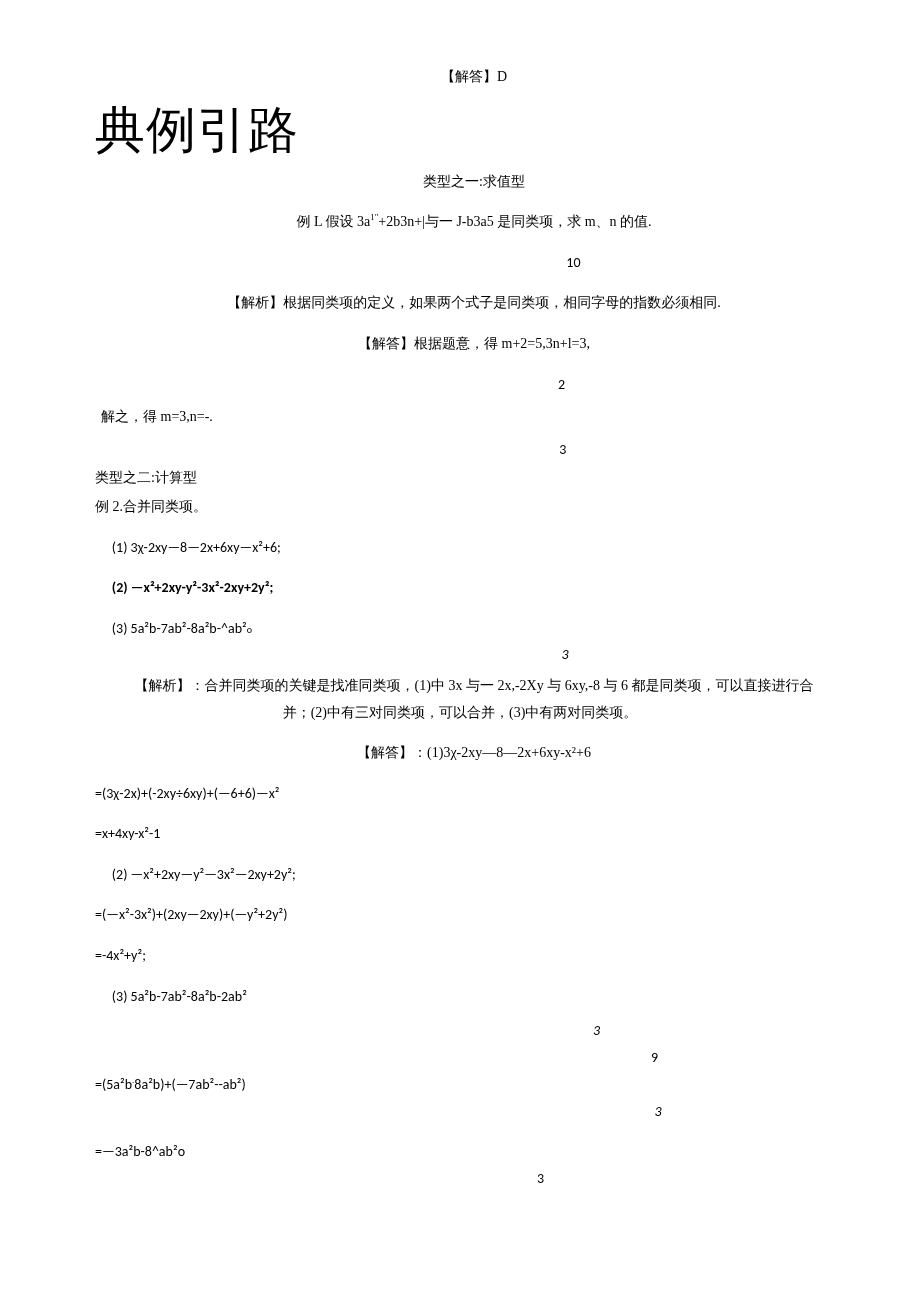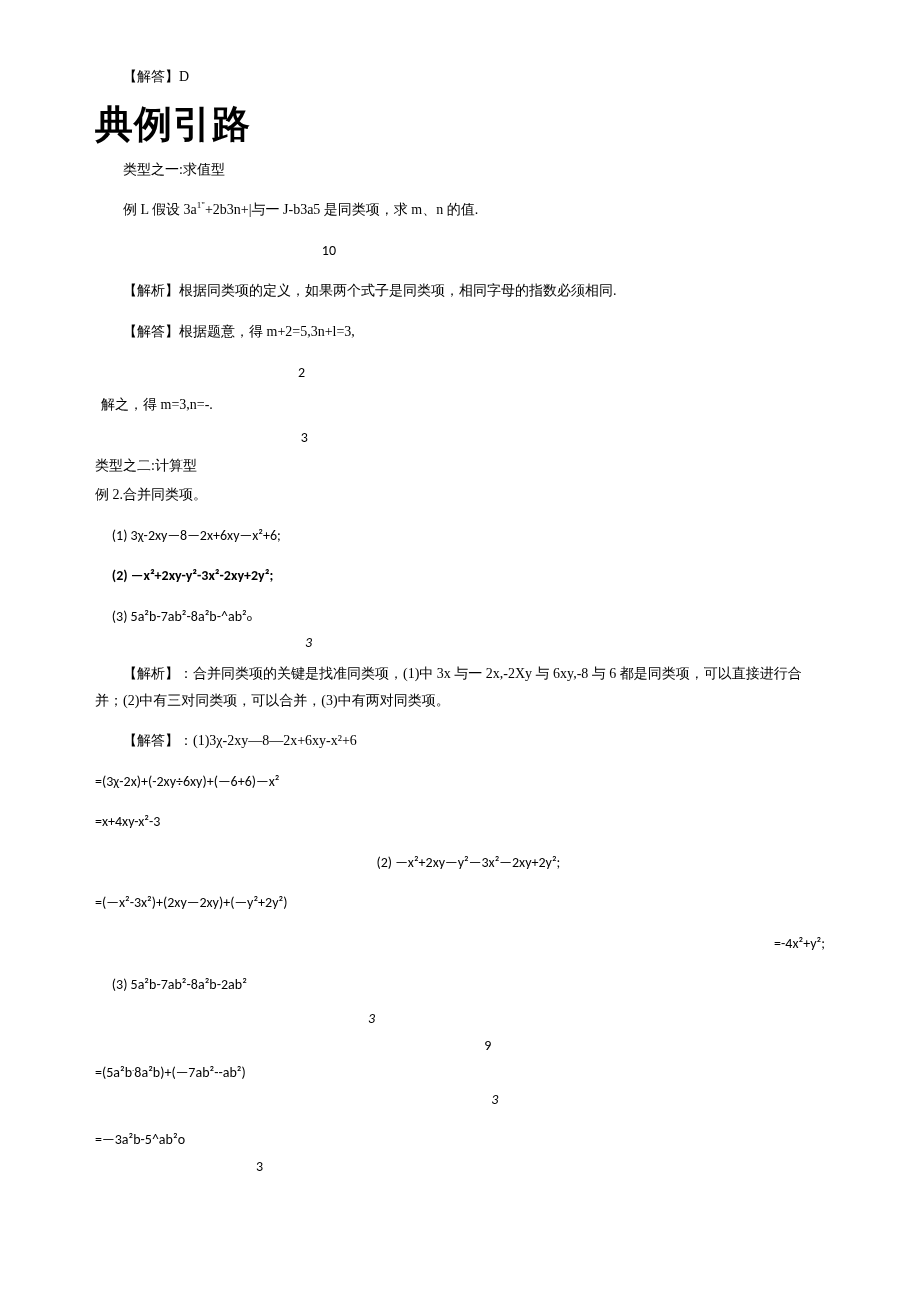--- a/index.html
+++ b/index.html
@@ -8,38 +8,40 @@
     font-family: "SimSun", "宋体", serif;
     font-size: 14px;
     line-height: 1.9;
     color: #000;
     width: 920px;
     box-sizing: border-box;
     background: #fff;
   }
   .indent {
     text-indent: 2em;
+    text-align: center;
   }
   .calligraphy {
     font-family: "STXingkai", "华文行楷", "KaiTi", cursive;
-    font-size: 38px;
-    font-weight: bold;
+    font-size: 50px;
+    font-weight: normal;
     margin: 4px 0 10px 0;
     letter-spacing: 1px;
     line-height: 1;
   }
   sup {
     font-size: 9px;
     vertical-align: super;
     line-height: 0;
   }
   .frac-num {
     display: block;
     text-indent: 0;
     font-family: "Calibri", Arial, sans-serif;
+    text-align: center;
   }
   .italic {
     font-style: italic;
   }
   .eq-line {
     font-family: "Calibri", Arial, sans-serif;
     text-indent: 0;
     margin-left: 2em;
   }
 </style>
@@ -75,29 +77,29 @@
 <p class="eq-line" style="margin-left:0; text-indent:1.2em; margin-bottom:0;">
   <span>(3)    5a²b-7ab²-8a²b-^ab²</span><span style="font-size:10px;">o</span>
 </p>
 <div class="frac-num italic" style="margin-left: 15em;">3</div>
 
 <p class="indent" style="margin-top:4px;">【解析】：合并同类项的关键是找准同类项，(1)中 3x 与一 2x,-2Xy 与 6xy,-8 与 6 都是同类项，可以直接进行合并；(2)中有三对同类项，可以合并，(3)中有两对同类项。</p>
 
 <p class="indent">【解答】：(1)3χ-2xy—8—2x+6xy-x²+6</p>
 
 <p class="eq-line" style="margin-left:0;">=(3χ-2x)+(-2xy÷6xy)+(—6+6)—x²</p>
-<p class="eq-line" style="margin-left:0;">=x+4xy-x²-3</p>
+<p class="eq-line" style="margin-left:0;">=x+4xy-x²-1</p>
 
-<p class="eq-line" style="margin-left:0; text-indent:1.2em;text-align:center;">(2)    —x²+2xy—y²—3x²—2xy+2y²;</p>
+<p class="eq-line" style="margin-left:0; text-indent:1.2em;">(2)    —x²+2xy—y²—3x²—2xy+2y²;</p>
 <p class="eq-line" style="margin-left:0;">=(—x²-3x²)+(2xy—2xy)+(—y²+2y²)</p>
-<p class="eq-line" style="margin-left:0;text-align:right;">=-4x²+y²;</p>
+<p class="eq-line" style="margin-left:0;">=-4x²+y²;</p>
 
 <p class="eq-line" style="margin-left:0; text-indent:1.2em; margin-bottom:8px;">(3)    5a²b-7ab²-8a²b-2ab²</p>
 <div class="frac-num italic" style="margin-left: 19.5em;">3</div>
 
 <div class="frac-num" style="margin-left: 27.8em;">9</div>
 <p class="eq-line" style="margin-left:0; margin-top:0; margin-bottom:0;">
   <span>=(5a²b</span><span style="font-size:9px; vertical-align:super;">.</span><span>8a²b)+(—7ab²--ab²)</span>
 </p>
 <div class="frac-num italic" style="margin-left: 28.3em;">3</div>
 
-<p class="eq-line" style="margin-left:0; margin-bottom:0;">=—3a²b-5^ab²o</p>
+<p class="eq-line" style="margin-left:0; margin-bottom:0;">=—3a²b-8^ab²o</p>
 <div class="frac-num" style="margin-left: 11.5em;">3</div>
 
 </body></html>

